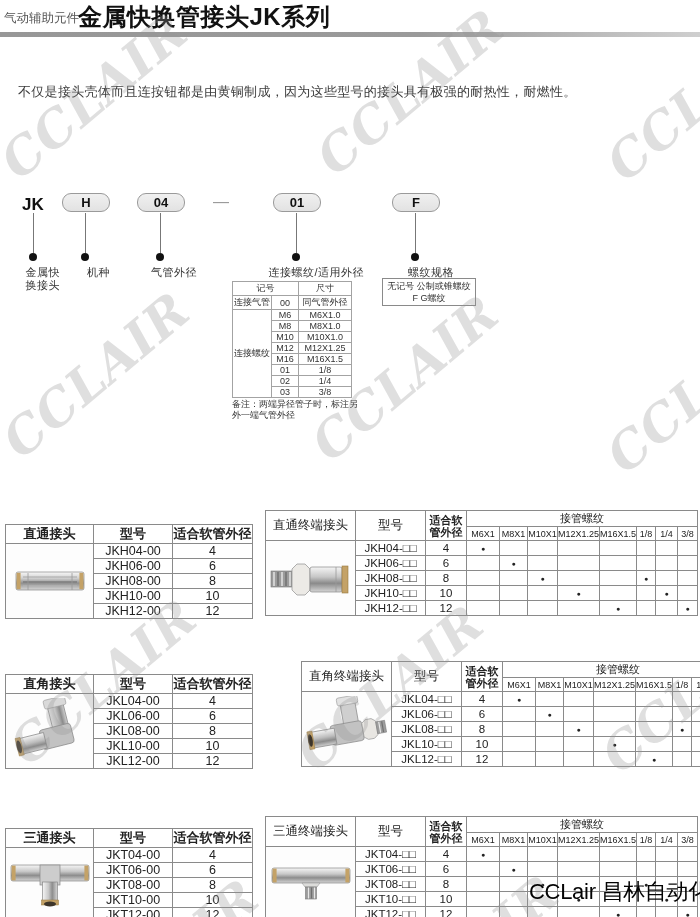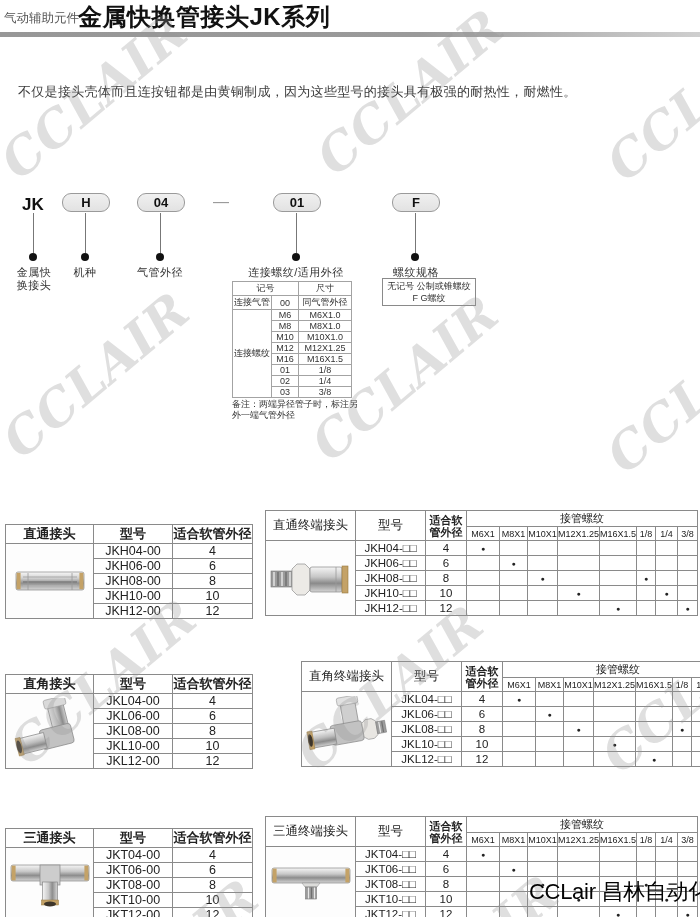--- a/index.html
+++ b/index.html
@@ -32,21 +32,21 @@
   .jk-prefix{position:absolute;left:22px;top:195px;font-size:17px;font-weight:bold;color:#111;}
   .pill{position:absolute;top:193px;width:46px;height:17px;border:1.5px solid #9a9a9a;border-radius:9px;
         background:linear-gradient(#f0f0f0,#e2e2e2);text-align:center;line-height:17px;
         font-size:13px;font-weight:bold;color:#111;}
   .pill.p1{left:62px;} .pill.p2{left:137px;} .pill.p3{left:273px;} .pill.p4{left:392px;}
   .dash{position:absolute;left:213px;top:193px;font-size:16px;color:#999;}
   .stem{position:absolute;top:213px;height:40px;width:1px;background:#777;}
   .stem.s0{left:33px;} .stem.s1{left:85px;} .stem.s2{left:160px;} .stem.s3{left:296px;} .stem.s4{left:415px;}
   .dot{position:absolute;top:253px;width:8px;height:8px;border-radius:50%;background:#111;}
   .dot.d0{left:29px;} .dot.d1{left:81px;} .dot.d2{left:156px;} .dot.d3{left:292px;} .dot.d4{left:411px;}
-  .dlabel{position:absolute;top:266px;font-size:11px;color:#333;text-align:center;line-height:13px;letter-spacing:0.5px;}
+  .dlabel{position:absolute;top:266px;font-size:11px;color:#333;text-align:right;line-height:13px;letter-spacing:0.5px;}
   .dlabel.l0{left:8px;width:52px;} .dlabel.l1{left:60px;width:50px;}
   .dlabel.l2{left:123px;width:74px;} .dlabel.l3{left:228px;width:136px;} .dlabel.l4{left:378px;width:76px;}
 
   .code-table{position:absolute;left:232px;top:281px;border-collapse:collapse;font-size:9px;color:#333;}
   .code-table th,.code-table td{border:1px solid #a3a3a3;padding:0 1px;height:10px;text-align:center;font-weight:normal;}
   .code-table .cw0{width:36px;} .code-table .cw1{width:24px;} .code-table .cw2{width:50px;}
   .diag-note{position:absolute;left:232px;top:399px;font-size:9px;color:#333;line-height:11px;}
   .spec-box{position:absolute;left:382px;top:278px;width:92px;border:1px solid #8a8a8a;
             font-size:9px;color:#333;text-align:center;line-height:12px;padding:1px 0;}
 

